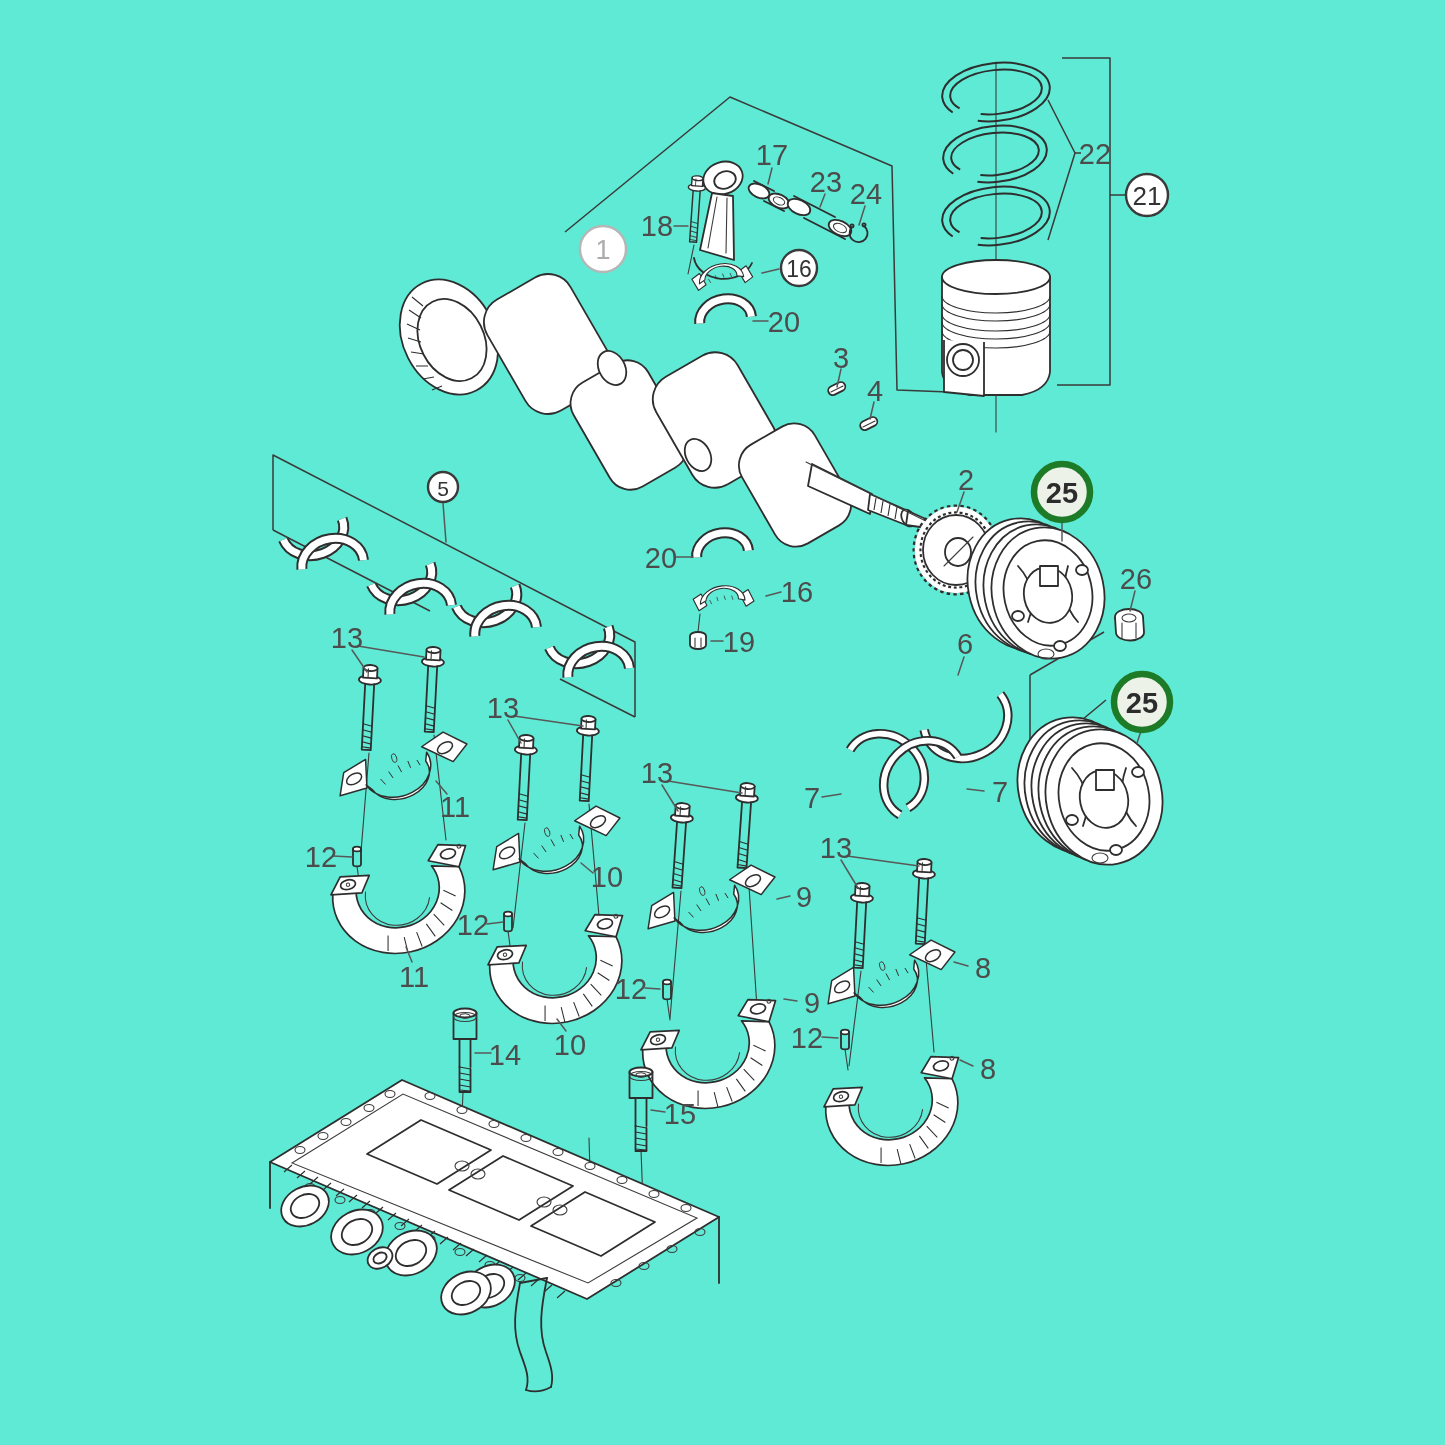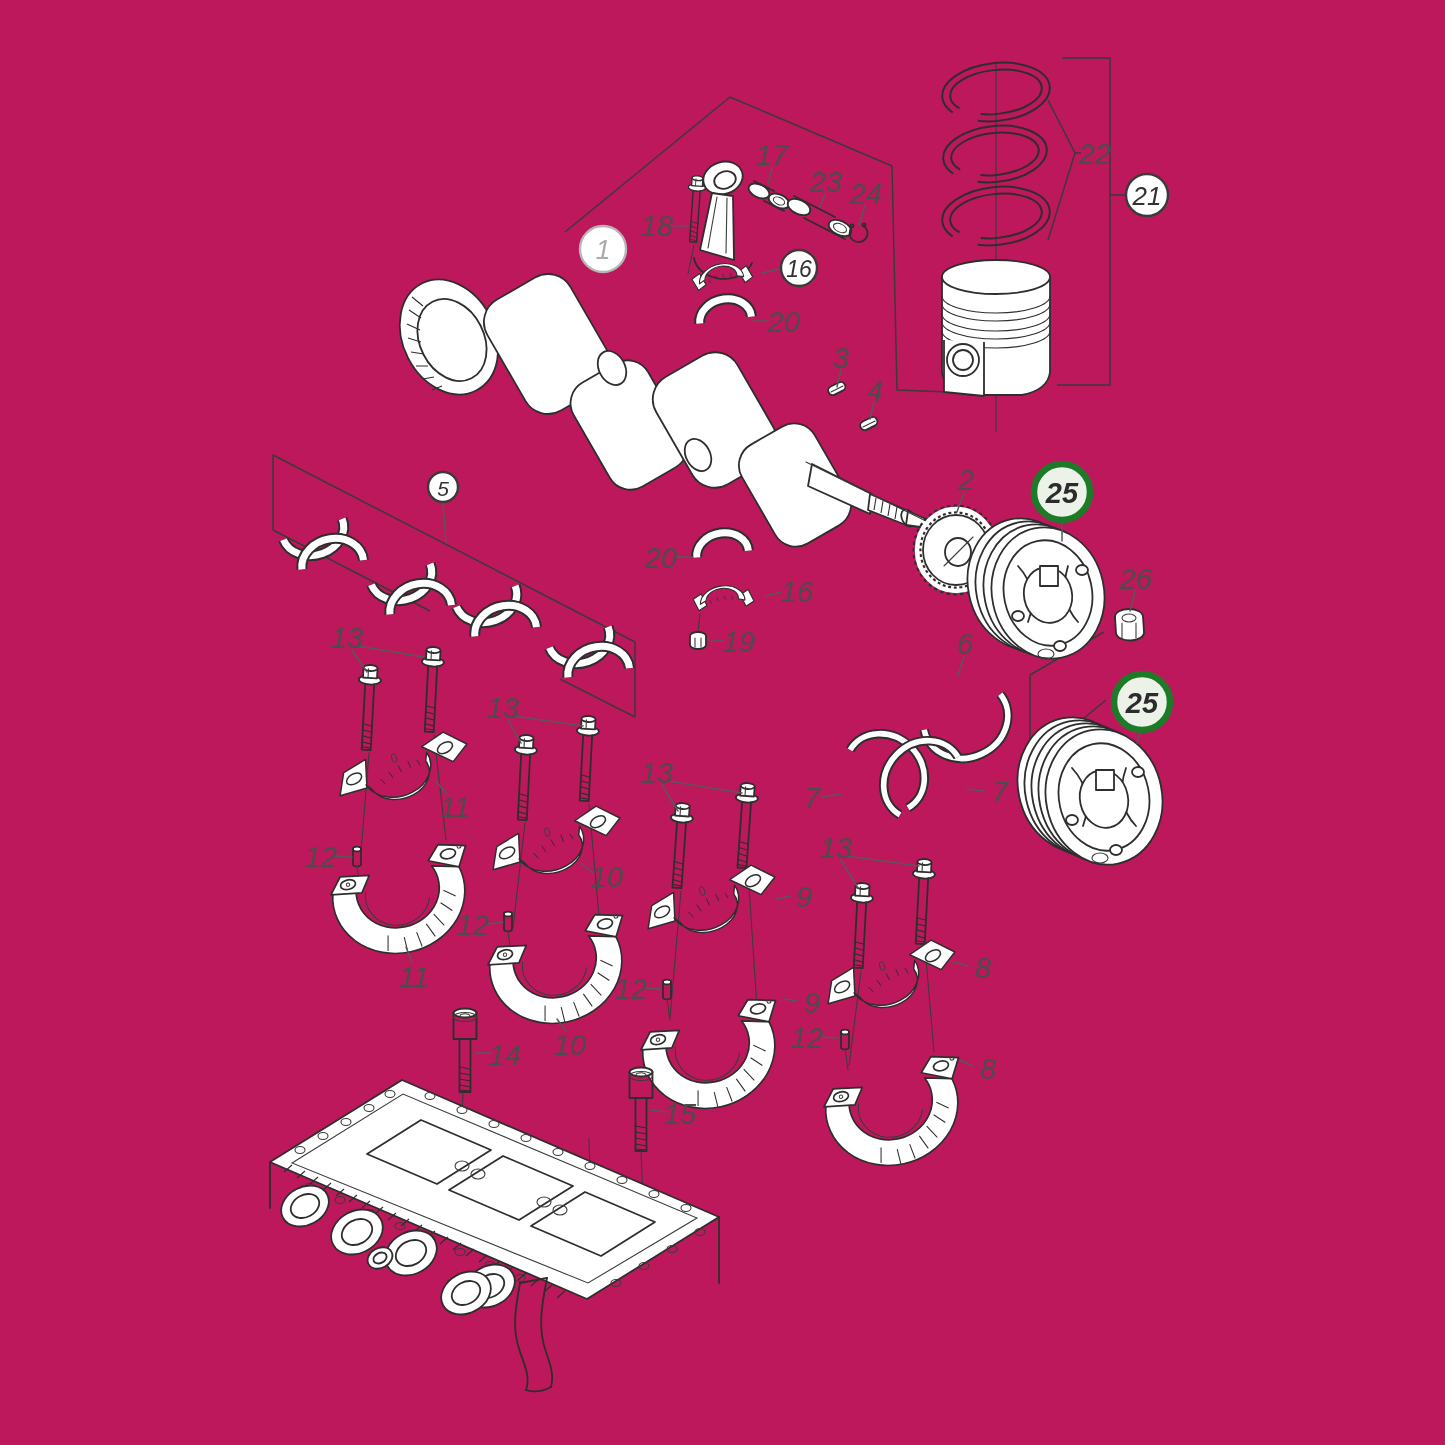--- a/index.html
+++ b/index.html
@@ -1,16 +1,16 @@
 <!DOCTYPE html>
 <html><head>
 <meta charset="utf-8">
 <style>
   html,body{margin:0;padding:0;background:#fff;}
-  .stage{position:relative;width:1445px;height:1445px;background:#be185d;overflow:hidden;font-style:italic;}
+  .stage{position:relative;width:1445px;height:1445px;background:#5eead4;overflow:hidden;}
   svg{display:block;width:1445px;height:1445px;}
   svg text{font-family:"Liberation Sans","DejaVu Sans",sans-serif;}
   .ln{stroke:#2e2e2e;stroke-width:1.8;fill:none;stroke-linecap:round;stroke-linejoin:round;}
   .lnf{stroke:#2e2e2e;stroke-width:1.8;fill:#ffffff;stroke-linejoin:round;}
   .thin{stroke:#3c3c3c;stroke-width:1.1;fill:none;stroke-linecap:round;}
   .lead{stroke:#585858;stroke-width:1.5;fill:none;stroke-linecap:round;}
   .brk{stroke:#3a3a3a;stroke-width:1.5;fill:none;stroke-linejoin:round;}
   .hatch{stroke:#2e2e2e;stroke-width:1.1;fill:none;}
   .shellD{stroke:#2e2e2e;stroke-width:11;fill:none;stroke-linecap:butt;}
   .shellW{stroke:#ffffff;stroke-width:7;fill:none;stroke-linecap:butt;}

